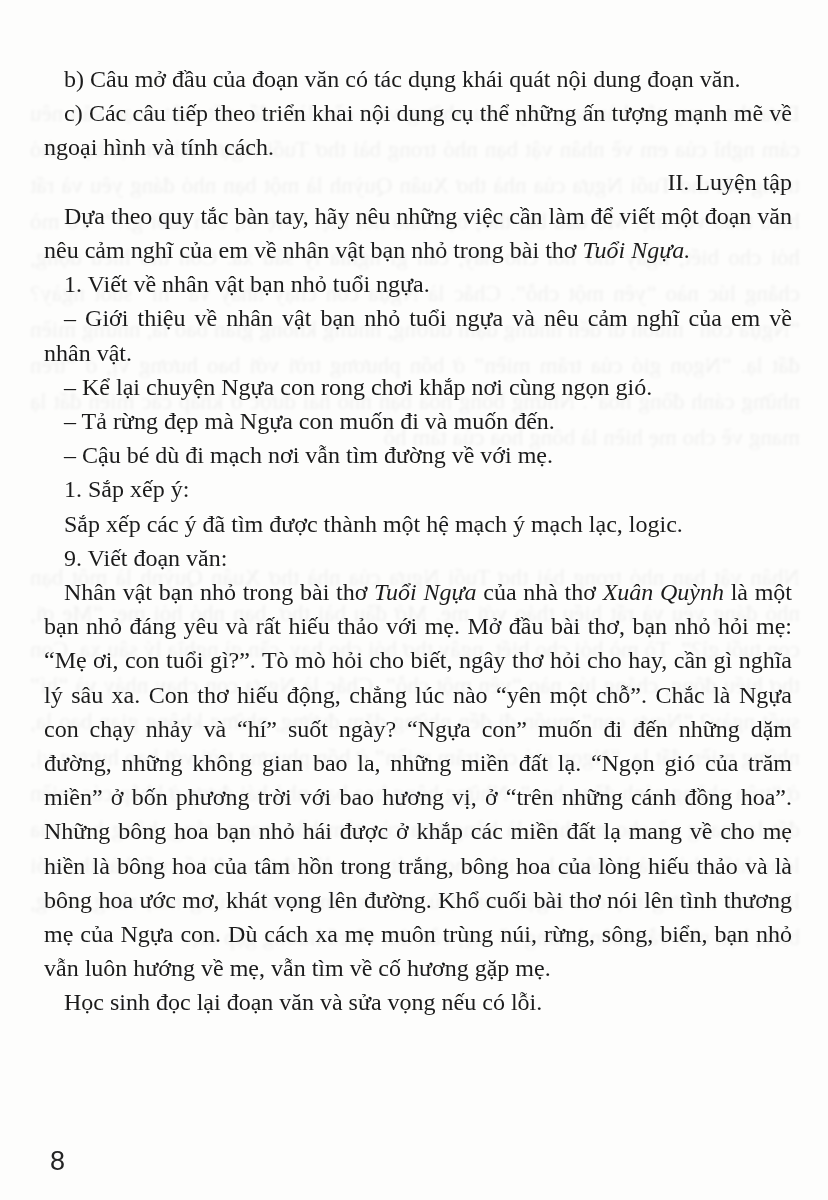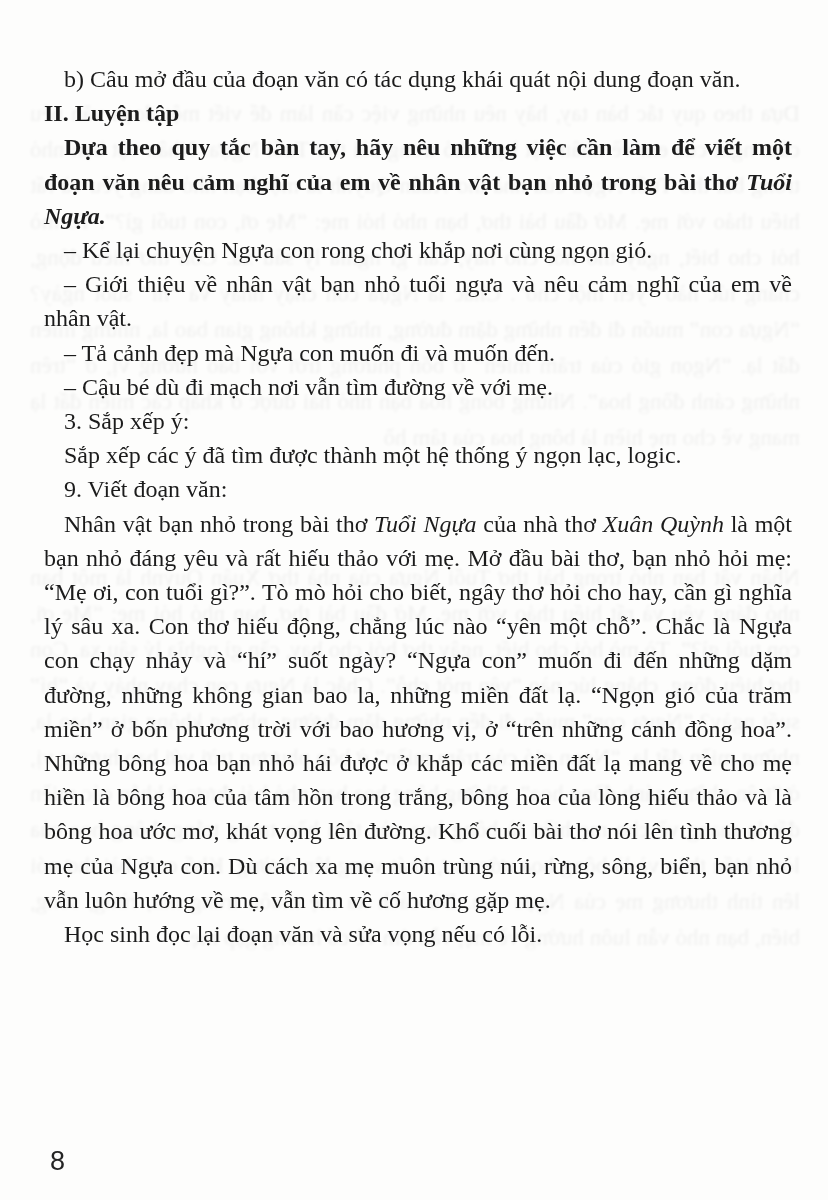--- a/index.html
+++ b/index.html
@@ -37,48 +37,50 @@
   .content {
     position: absolute;
     left: 44px;
     top: 62px;
     width: 748px;
     font-size: 24px;
     line-height: 34.2px;
     text-align: justify;
   }
   .content p { margin: 0; text-indent: 20px; }
-  .content p.heading { font-weight: 700; text-indent: 0; text-align: left; }
-  .content p.bold { font-weight: 700; }
+  .content p.heading { font-weight: 400; text-indent: 0; text-align: right; }
+  .content p.bold { font-weight: 400; }
   .content span.it { font-style: italic; }
   .page-number {
     position: absolute;
     left: 50px;
     top: 1146px;
     font-family: "Liberation Sans", sans-serif;
     font-size: 27px;
     color: #242424;
   }
 </style>
 </head>
 <body>
 
 <div class="page">
   <div class="bleed top" aria-hidden="true">Dựa theo quy tắc bàn tay, hãy nêu những việc cần làm để viết một đoạn văn nêu cảm nghĩ của em về nhân vật bạn nhỏ trong bài thơ Tuổi Ngựa. Nhân vật bạn nhỏ trong bài thơ Tuổi Ngựa của nhà thơ Xuân Quỳnh là một bạn nhỏ đáng yêu và rất hiếu thảo với mẹ. Mở đầu bài thơ, bạn nhỏ hỏi mẹ: “Mẹ ơi, con tuổi gì?”. Tò mò hỏi cho biết, ngây thơ hỏi cho hay, cần gì nghĩa lý sâu xa. Con thơ hiếu động, chẳng lúc nào “yên một chỗ”. Chắc là Ngựa con chạy nhảy và “hí” suốt ngày? “Ngựa con” muốn đi đến những dặm đường, những không gian bao la, những miền đất lạ. “Ngọn gió của trăm miền” ở bốn phương trời với bao hương vị, ở “trên những cánh đồng hoa”. Những bông hoa bạn nhỏ hái được ở khắp các miền đất lạ mang về cho mẹ hiền là bông hoa của tâm hồ</div>
   <div class="bleed bottom" aria-hidden="true">Nhân vật bạn nhỏ trong bài thơ Tuổi Ngựa của nhà thơ Xuân Quỳnh là một bạn nhỏ đáng yêu và rất hiếu thảo với mẹ. Mở đầu bài thơ, bạn nhỏ hỏi mẹ: “Mẹ ơi, con tuổi gì?”. Tò mò hỏi cho biết, ngây thơ hỏi cho hay, cần gì nghĩa lý sâu xa. Con thơ hiếu động, chẳng lúc nào “yên một chỗ”. Chắc là Ngựa con chạy nhảy và “hí” suốt ngày? “Ngựa con” muốn đi đến những dặm đường, những không gian bao la, những miền đất lạ. “Ngọn gió của trăm miền” ở bốn phương trời với bao hương vị, ở “trên những cánh đồng hoa”. Những bông hoa bạn nhỏ hái được ở khắp các miền đất lạ mang về cho mẹ hiền là bông hoa của tâm hồn trong trắng, bông hoa của lòng hiếu thảo và là bông hoa ước mơ, khát vọng lên đường. Khổ cuối bài thơ nói lên tình thương mẹ của Ngựa con. Dù cách xa mẹ muôn trùng núi, rừng, sông, biển, bạn nhỏ vẫn luôn hướng về mẹ, vẫn tìm về cố hương gặp mẹ.</div>
 
   <main class="content" id="content">
       <p><span>b) Câu mở đầu của đoạn văn có tác dụng khái quát nội dung đoạn văn.</span></p>
+      <p><span>c) Các câu tiếp theo triển khai nội dung cụ thể những ấn tượng mạnh mẽ về ngoại hình và tính cách.</span></p>
       <p class="heading"><span>II. Luyện tập</span></p>
       <p class="bold"><span>Dựa theo quy tắc bàn tay, hãy nêu những việc cần làm để viết một đoạn văn nêu cảm nghĩ của em về nhân vật bạn nhỏ trong bài thơ </span><span class="it">Tuổi Ngựa.</span></p>
+      <p><span>1. Viết về nhân vật bạn nhỏ tuổi ngựa.</span></p>
+      <p><span>– Giới thiệu về nhân vật bạn nhỏ tuổi ngựa và nêu cảm nghĩ của em về nhân vật.</span></p>
       <p><span>– Kể lại chuyện Ngựa con rong chơi khắp nơi cùng ngọn gió.</span></p>
-      <p><span>– Giới thiệu về nhân vật bạn nhỏ tuổi ngựa và nêu cảm nghĩ của em về nhân vật.</span></p>
-      <p><span>– Tả cảnh đẹp mà Ngựa con muốn đi và muốn đến.</span></p>
+      <p><span>– Tả rừng đẹp mà Ngựa con muốn đi và muốn đến.</span></p>
       <p><span>– Cậu bé dù đi mạch nơi vẫn tìm đường về với mẹ.</span></p>
-      <p><span>3. Sắp xếp ý:</span></p>
-      <p><span>Sắp xếp các ý đã tìm được thành một hệ thống ý ngọn lạc, logic.</span></p>
+      <p><span>1. Sắp xếp ý:</span></p>
+      <p><span>Sắp xếp các ý đã tìm được thành một hệ mạch ý mạch lạc, logic.</span></p>
       <p><span>9. Viết đoạn văn:</span></p>
       <p><span>Nhân vật bạn nhỏ trong bài thơ </span><span class="it">Tuổi Ngựa</span><span> của nhà thơ </span><span class="it">Xuân Quỳnh</span><span> là một bạn nhỏ đáng yêu và rất hiếu thảo với mẹ. Mở đầu bài thơ, bạn nhỏ hỏi mẹ: “Mẹ ơi, con tuổi gì?”. Tò mò hỏi cho biết, ngây thơ hỏi cho hay, cần gì nghĩa lý sâu xa. Con thơ hiếu động, chẳng lúc nào “yên một chỗ”. Chắc là Ngựa con chạy nhảy và “hí” suốt ngày? “Ngựa con” muốn đi đến những dặm đường, những không gian bao la, những miền đất lạ. “Ngọn gió của trăm miền” ở bốn phương trời với bao hương vị, ở “trên những cánh đồng hoa”. Những bông hoa bạn nhỏ hái được ở khắp các miền đất lạ mang về cho mẹ hiền là bông hoa của tâm hồn trong trắng, bông hoa của lòng hiếu thảo và là bông hoa ước mơ, khát vọng lên đường. Khổ cuối bài thơ nói lên tình thương mẹ của Ngựa con. Dù cách xa mẹ muôn trùng núi, rừng, sông, biển, bạn nhỏ vẫn luôn hướng về mẹ, vẫn tìm về cố hương gặp mẹ.</span></p>
       <p><span>Học sinh đọc lại đoạn văn và sửa vọng nếu có lỗi.</span></p>
     </main>
 
   <div class="page-number">8</div>
 </div>
 
 </body></html>

